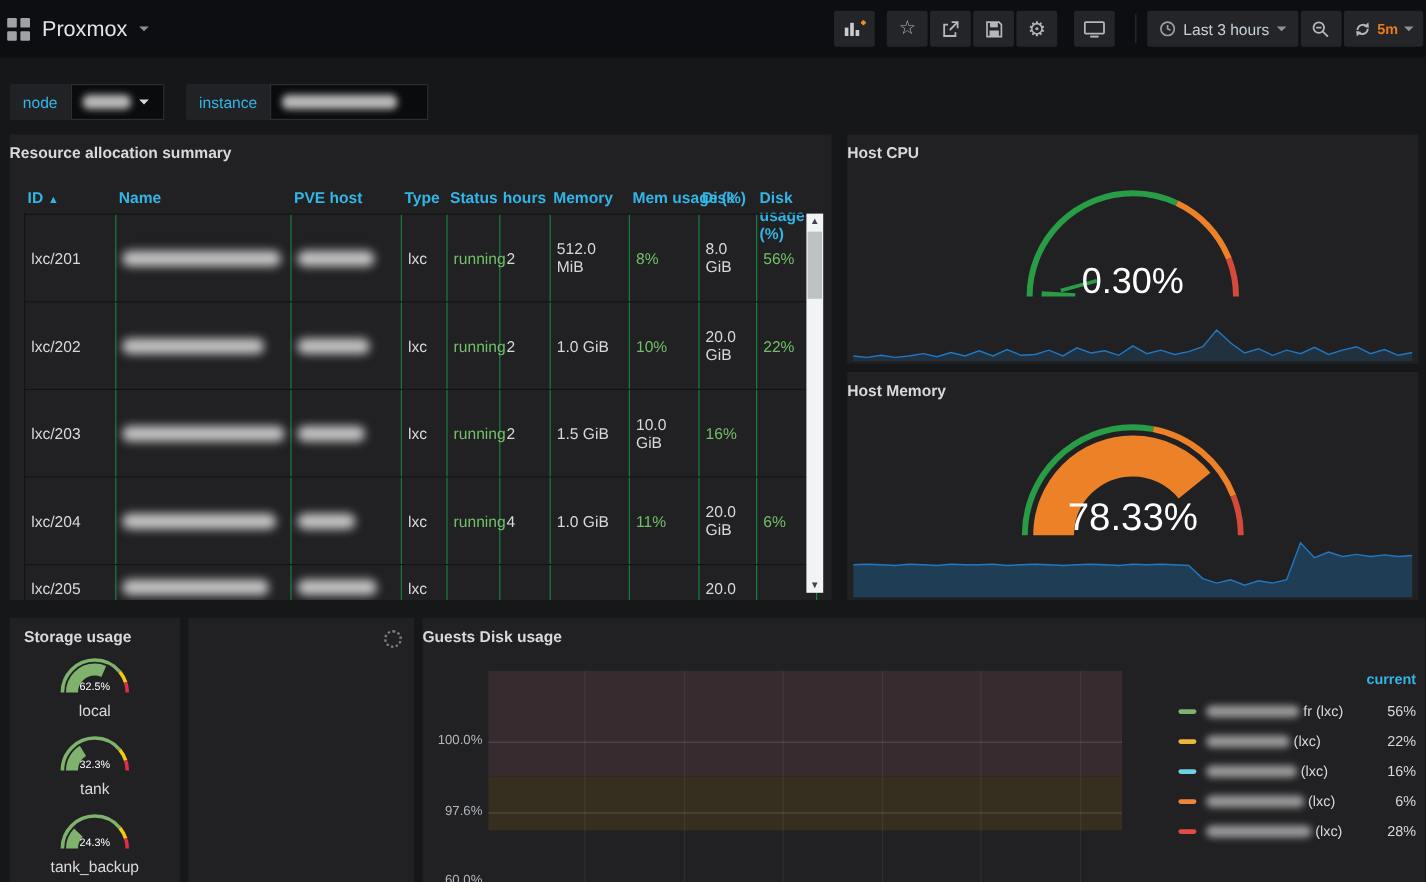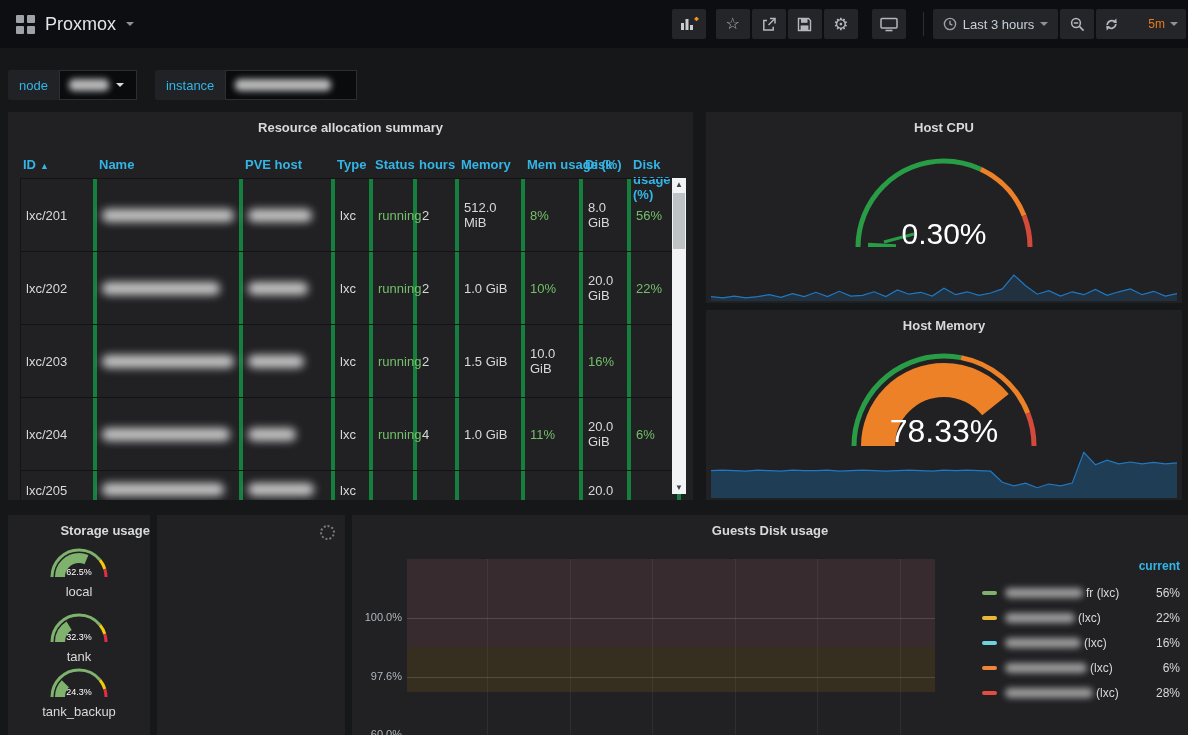--- a/index.html
+++ b/index.html
@@ -1,65 +1,65 @@
 <!DOCTYPE html>
 <html><head>
 <meta charset="utf-8">
 <style>
   html,body{margin:0;padding:0;background:#101114;}
   .screen{position:relative;width:1188px;height:735px;background:#161719;overflow:hidden;
           font-family:"Liberation Sans",sans-serif;color:#d8d9da;}
 
   
   .topnav{position:absolute;left:0;top:0;width:100%;height:48px;background:#0d0e11;}
-  .nav-left{position:absolute;left:16px;top:0;height:48px;display:flex;align-items:center;gap:10px;}
+  .nav-left{position:absolute;left:6px;top:0;height:48px;display:flex;align-items:center;gap:10px;}
   .apps-icon{width:19px;height:19px;display:grid;grid-template-columns:8px 8px;grid-template-rows:8px 8px;gap:3px;cursor:pointer;}
   .apps-icon i{background:#9fa3a8;border-radius:1px;}
   .nav-title{font-size:18px;color:#e3e4e6;cursor:pointer;}
   .caret{width:0;height:0;border-left:4px solid transparent;border-right:4px solid transparent;border-top:4px solid #8e9297;display:inline-block;}
   .nav-right{position:absolute;right:2px;top:9px;display:flex;align-items:center;}
   .navbtn{height:30px;min-width:34px;background:#232529;border:none;border-radius:2px;color:#b4b8bd;
           display:flex;align-items:center;justify-content:center;margin-left:2px;cursor:pointer;
           font-family:"Liberation Sans",sans-serif;}
   .navbtn svg{display:block;}
   .gap8{width:8px;} .gap14{width:12px;} .gap10{width:10px;}
   .divider{width:1px;height:24px;background:#2c2e33;margin:0 7px;}
   .timebtn{padding:0 10px;gap:6px;font-size:13px;color:#c7d0d9;}
   .refreshbtn{padding:0 8px;gap:5px;}
-  .refresh-text{font-size:12px;font-weight:400;margin-left:24px;}
+  .refresh-text{font-size:12px;font-weight:700;}
   .star-glyph{font-size:16px;line-height:1;}
   .gear-glyph{font-size:17px;line-height:1;}
 
   
   .var-row{position:absolute;top:70px;left:8px;display:flex;gap:18px;}
   .var-group{display:flex;align-items:center;height:30px;background:#202226;border-radius:2px;}
   .var-label{color:#33b5e5;font-size:13px;font-weight:500;padding:0 11px;}
   .var-value{height:28px;background:#0a0b0d;border:1px solid #2c2e33;display:flex;align-items:center;padding:0 9px;gap:7px;cursor:pointer;}
   .blob{background:#b9b9b9;filter:blur(3px);border-radius:5px;display:inline-block;}
 
   
   .panel{position:absolute;background:#212124;overflow:hidden;}
-  .panel h2{margin:0;font-size:13px;font-weight:600;color:#d8d9da;text-align:center;padding-top:8px;cursor:pointer;}
+  .panel h2{margin:0;font-size:13px;font-weight:600;color:#d8d9da;padding-top:8px;cursor:pointer;}
   .p-table{left:8px;top:112px;width:685px;height:388px;}
   .p-cpu{left:706px;top:112px;width:476px;height:191px;}
   .p-mem{left:706px;top:310px;width:476px;height:190px;}
   .p-storage{left:8px;top:515px;width:142px;height:220px;}
-  .p-storage h2{text-align:right;padding-left:12px;}
+  .p-storage h2{text-align:left;padding-left:12px;}
   .p-space{left:157px;top:515px;width:188px;height:220px;}
   .p-guests{left:352px;top:515px;width:836px;height:220px;}
 
   
   .tgrid{display:grid;grid-template-columns:76px 146px 92px 38px 44px 42px 66px 58px 48px 50px;}
   .thead{position:absolute;left:12px;top:40px;width:660px;}
   .th{color:#33b5e5;font-size:13px;font-weight:700;padding:5px 3px;position:relative;}
   .th.nowrap{white-space:nowrap;z-index:2;}
   .sort-asc{font-size:9px;margin-left:4px;color:#33b5e5;}
   .tbody{position:absolute;left:12px;top:66px;width:660px;}
   .tr{height:72px;align-items:center;border-top:1px solid #121418;border-left:1px solid #121418;}
-  .td{font-size:13px;color:#d8d9da;padding:4px 5px;border-right:4px solid #15803d;align-self:stretch;display:flex;align-items:center;flex-wrap:wrap;}
+  .td{font-size:13px;color:#d8d9da;padding:4px 5px;border-right:1px solid #15803d;align-self:stretch;display:flex;align-items:center;flex-wrap:wrap;}
   .td.green{color:#73bf69;}
   .tr.partial .td{align-items:flex-start;padding-top:12px;}
   .name-blob,.host-blob{background:#c4c4c4;filter:blur(4px);height:13px;border-radius:6px;}
   .tscroll{position:absolute;left:664px;top:66px;width:14px;height:316px;background:#f2f3f4;}
   .sb-arrow{position:absolute;left:0;width:14px;height:13px;display:flex;align-items:center;justify-content:center;color:#3f4347;font-size:8px;cursor:pointer;}
   .sb-up{top:0;} .sb-down{bottom:0;}
   .sb-thumb{position:absolute;left:1px;top:15px;width:12px;height:56px;background:#bfc2c5;cursor:grab;}
 
   
   .gauge-value{fill:#ffffff;font-weight:500;text-anchor:middle;font-family:"Liberation Sans",sans-serif;}
@@ -328,21 +328,21 @@
             <path d="M 13 34 A 19 19 0 0 1 51 34" fill="none" stroke="#7eb26d" stroke-width="10" stroke-dasharray="37.306412761378795 119.38052083641213"></path>
             <text x="32" y="32" font-size="9" class="gauge-value">62.5%</text>
           </svg><div class="sg-label">local</div></div>
         <div class="sg" style="top: 93px;"><svg width="64" height="38">
             <path d="M 5 34 A 27 27 0 0 1 59 34" fill="none" stroke="#7eb26d" stroke-width="3" stroke-dasharray="66.16194128460104 169.64600329384882" stroke-dashoffset="0"></path>
             <path d="M 5 34 A 27 27 0 0 1 59 34" fill="none" stroke="#f2cc0c" stroke-width="3" stroke-dasharray="10.178760197630929 169.64600329384882" stroke-dashoffset="-66.16194128460104"></path>
             <path d="M 5 34 A 27 27 0 0 1 59 34" fill="none" stroke="#e02f44" stroke-width="3" stroke-dasharray="8.48230016469244 169.64600329384882" stroke-dashoffset="-76.34070148223198"></path>
             <path d="M 13 34 A 19 19 0 0 1 51 34" fill="none" stroke="#7eb26d" stroke-width="10" stroke-dasharray="19.279954115080557 119.38052083641213"></path>
             <text x="32" y="32" font-size="9" class="gauge-value">32.3%</text>
           </svg><div class="sg-label">tank</div></div>
-        <div class="sg" style="top: 148px;"><svg width="64" height="38">
+        <div class="sg" style="top: 158px;"><svg width="64" height="38">
             <path d="M 5 34 A 27 27 0 0 1 59 34" fill="none" stroke="#7eb26d" stroke-width="3" stroke-dasharray="66.16194128460104 169.64600329384882" stroke-dashoffset="0"></path>
             <path d="M 5 34 A 27 27 0 0 1 59 34" fill="none" stroke="#f2cc0c" stroke-width="3" stroke-dasharray="10.178760197630929 169.64600329384882" stroke-dashoffset="-66.16194128460104"></path>
             <path d="M 5 34 A 27 27 0 0 1 59 34" fill="none" stroke="#e02f44" stroke-width="3" stroke-dasharray="8.48230016469244 169.64600329384882" stroke-dashoffset="-76.34070148223198"></path>
             <path d="M 13 34 A 19 19 0 0 1 51 34" fill="none" stroke="#7eb26d" stroke-width="10" stroke-dasharray="14.504733281624073 119.38052083641213"></path>
             <text x="32" y="32" font-size="9" class="gauge-value">24.3%</text>
           </svg><div class="sg-label">tank_backup</div></div>
       </div>
   </section>
 
   <section class="panel p-space">

